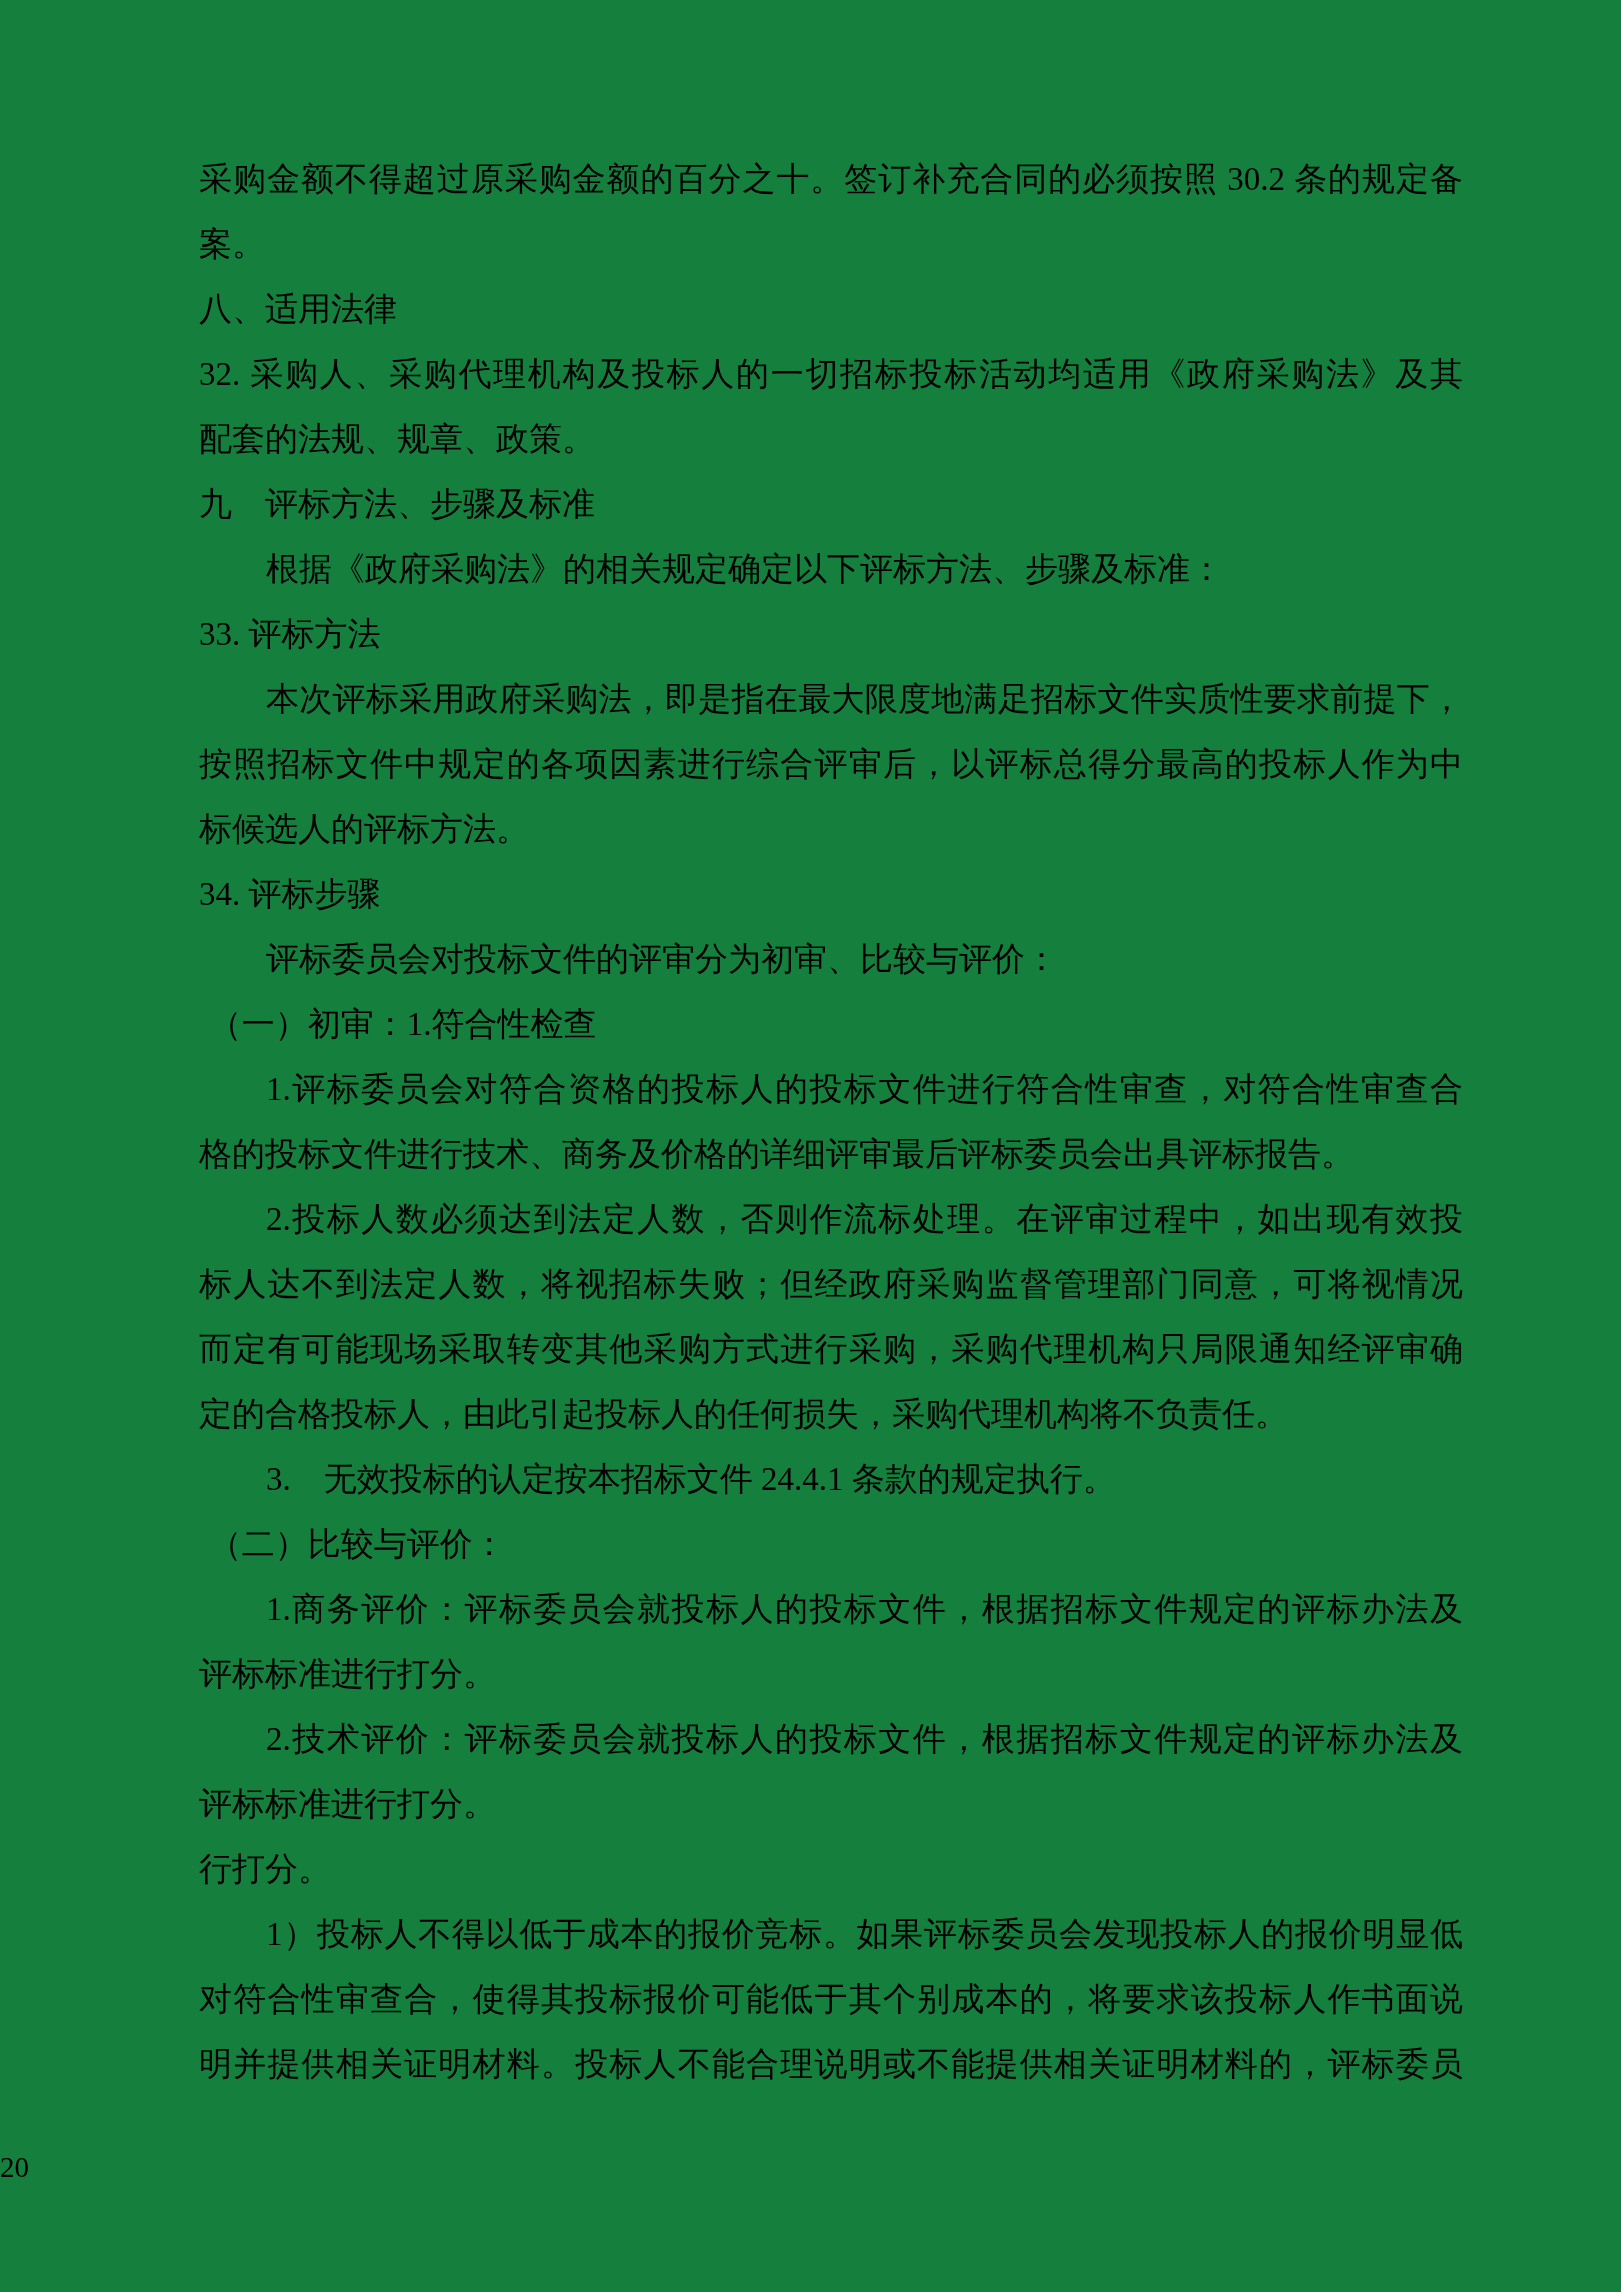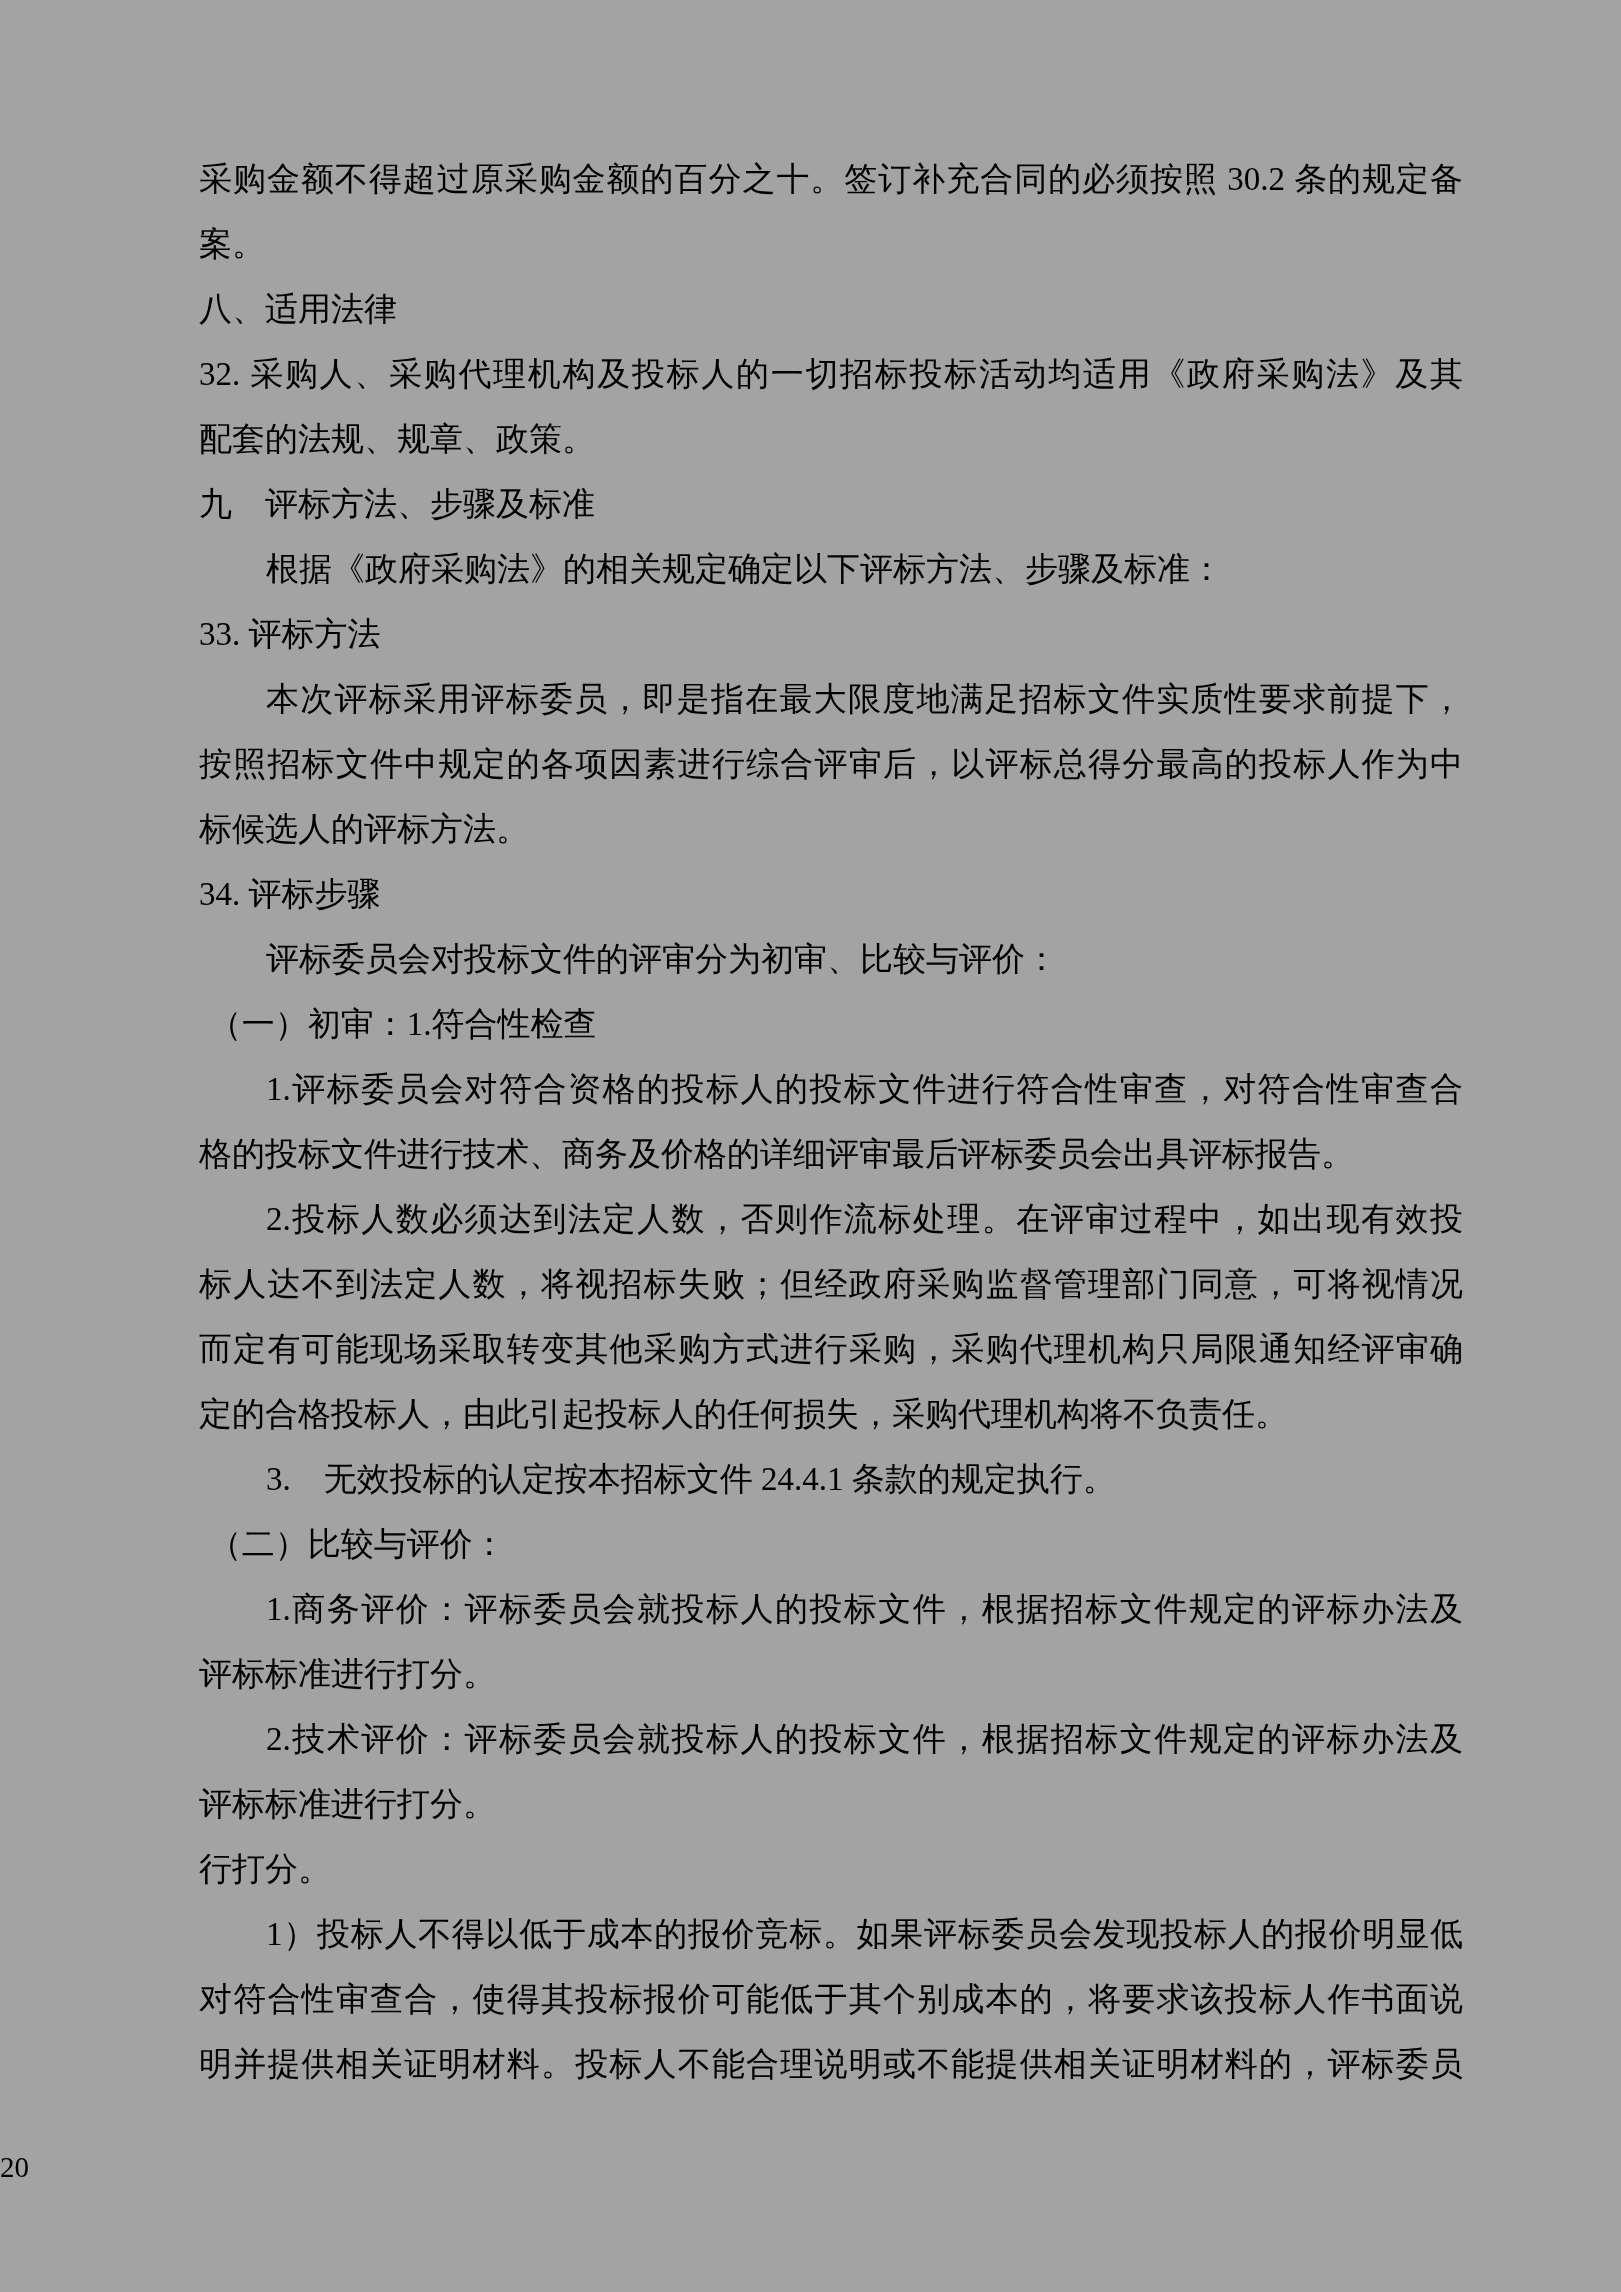--- a/index.html
+++ b/index.html
@@ -4,21 +4,21 @@
 <style>
   html, body {
     margin: 0;
     padding: 0;
     background: #ffffff;
   }
   .page {
     position: relative;
     width: 1621px;
     height: 2293px;
-    background: #a3a3a3;
+    background: #15803d;
     color: #000000;
     font-family: "Liberation Serif", "DejaVu Serif", serif;
     overflow: hidden;
   }
   .content {
     position: absolute;
     left: 199px;
     top: 147px;
     width: 1264px;
   }
@@ -53,21 +53,21 @@
 <div class="page">
   <div class="content">
       <div class="line ind-none full"><span>采购金额不得超过原采购金额的百分之十。签订补充合同的必须按照 30.2 条的规定备</span></div>
       <div class="line ind-none"><span>案。</span></div>
       <div class="line ind-none"><span class="bold">八、适用法律</span></div>
       <div class="line ind-none full"><span>32. 采购人、采购代理机构及投标人的一切招标投标活动均适用《政府采购法》及其</span></div>
       <div class="line ind-none"><span>配套的法规、规章、政策。</span></div>
       <div class="line ind-none"><span class="bold">九　评标方法、步骤及标准</span></div>
       <div class="line ind-para"><span>根据《政府采购法》的相关规定确定以下评标方法、步骤及标准：</span></div>
       <div class="line ind-none"><span>33. </span><span class="bold">评标方法</span></div>
-      <div class="line ind-para full"><span>本次评标采用</span><span class="bold">评标委员</span><span>，即是指在最大限度地满足招标文件实质性要求前提下，</span></div>
+      <div class="line ind-para full"><span>本次评标采用</span><span class="bold">政府采购法</span><span>，即是指在最大限度地满足招标文件实质性要求前提下，</span></div>
       <div class="line ind-none full"><span>按照招标文件中规定的各项因素进行综合评审后，以评标总得分最高的投标人作为中</span></div>
       <div class="line ind-none"><span>标候选人的评标方法。</span></div>
       <div class="line ind-none"><span>34. </span><span class="bold">评标步骤</span></div>
       <div class="line ind-para"><span>评标委员会对投标文件的评审分为初审、比较与评价：</span></div>
       <div class="line ind-bracket"><span>（一）初审：1.符合性检查</span></div>
       <div class="line ind-para full"><span>1.评标委员会对符合资格的投标人的投标文件进行符合性审查，对符合性审查合</span></div>
       <div class="line ind-none"><span>格的投标文件进行技术、商务及价格的详细评审最后评标委员会出具评标报告。</span></div>
       <div class="line ind-para full"><span>2.投标人数必须达到法定人数，否则作流标处理。在评审过程中，如出现有效投</span></div>
       <div class="line ind-none full"><span>标人达不到法定人数，将视招标失败；但经政府采购监督管理部门同意，可将视情况</span></div>
       <div class="line ind-none full"><span>而定有可能现场采取转变其他采购方式进行采购，采购代理机构只局限通知经评审确</span></div>

